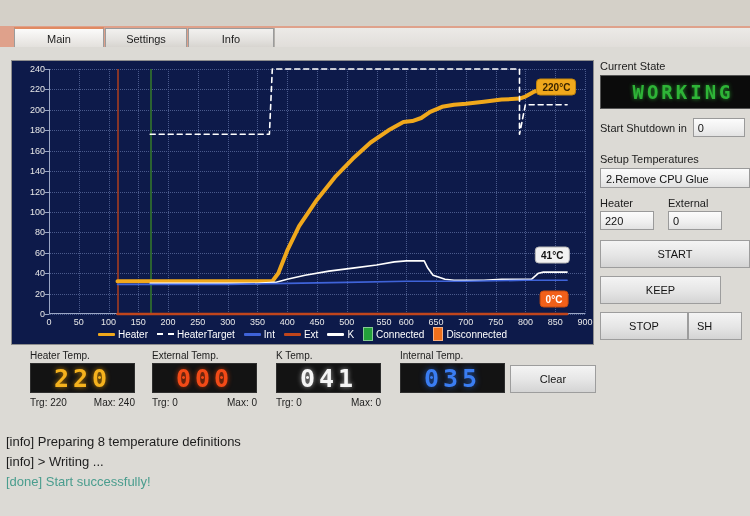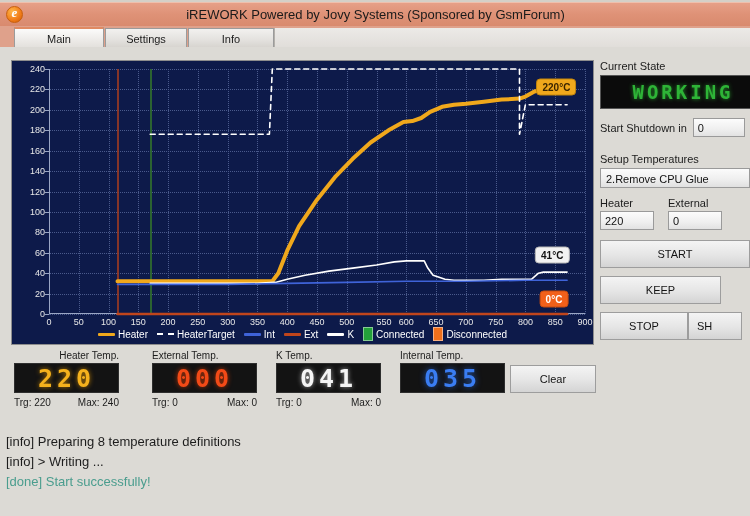--- a/index.html
+++ b/index.html
@@ -343,24 +343,20 @@
     line-height: 20px;
   }
   .log-info { color: #1d1d1d; }
   .log-done { color: #4a9d8e; }
 </style>
 </head>
 <body>
 
 <div id="app">
 
-  <div class="titlebar">
-    <div class="app-icon"></div>
-    <div class="title-text">iREWORK Powered by Jovy Systems (Sponsored by GsmForum)</div>
-  </div>
 
   <div class="tabstrip">
     <div class="tab sel tab-main">
       <span>Main</span>
     </div>
     <div class="tab tab-settings">
       <span>Settings</span>
     </div>
     <div class="tab tab-info">
       <span>Info</span>
@@ -527,21 +523,21 @@
 
     <div class="btn" style="width:150px; margin-top:10px;">START</div>
     <div class="btn" style="width:121px; margin-top:8px;">KEEP</div>
     <div style="display:flex; margin-top:8px;">
       <div class="btn" style="width:88px;">STOP</div>
       <div class="btn" style="width:54px; justify-content:flex-start; padding-left:8px;">SH</div>
     </div>
   </div>
 
   <div class="gauges" id="gauges">
-      <div class="gauge" style="left: 0px; text-align: right;">
+      <div class="gauge" style="left: 16px;">
         <div class="cap">Heater Temp.</div>
         <div class="seg-display">
           <span class="seg-text seg-amber">220</span>
         </div>
         <div class="sub">
           <span>Trg: 220</span>
           <span>Max: 240</span>
         </div>
       </div>
       <div class="gauge" style="left: 138px;">

